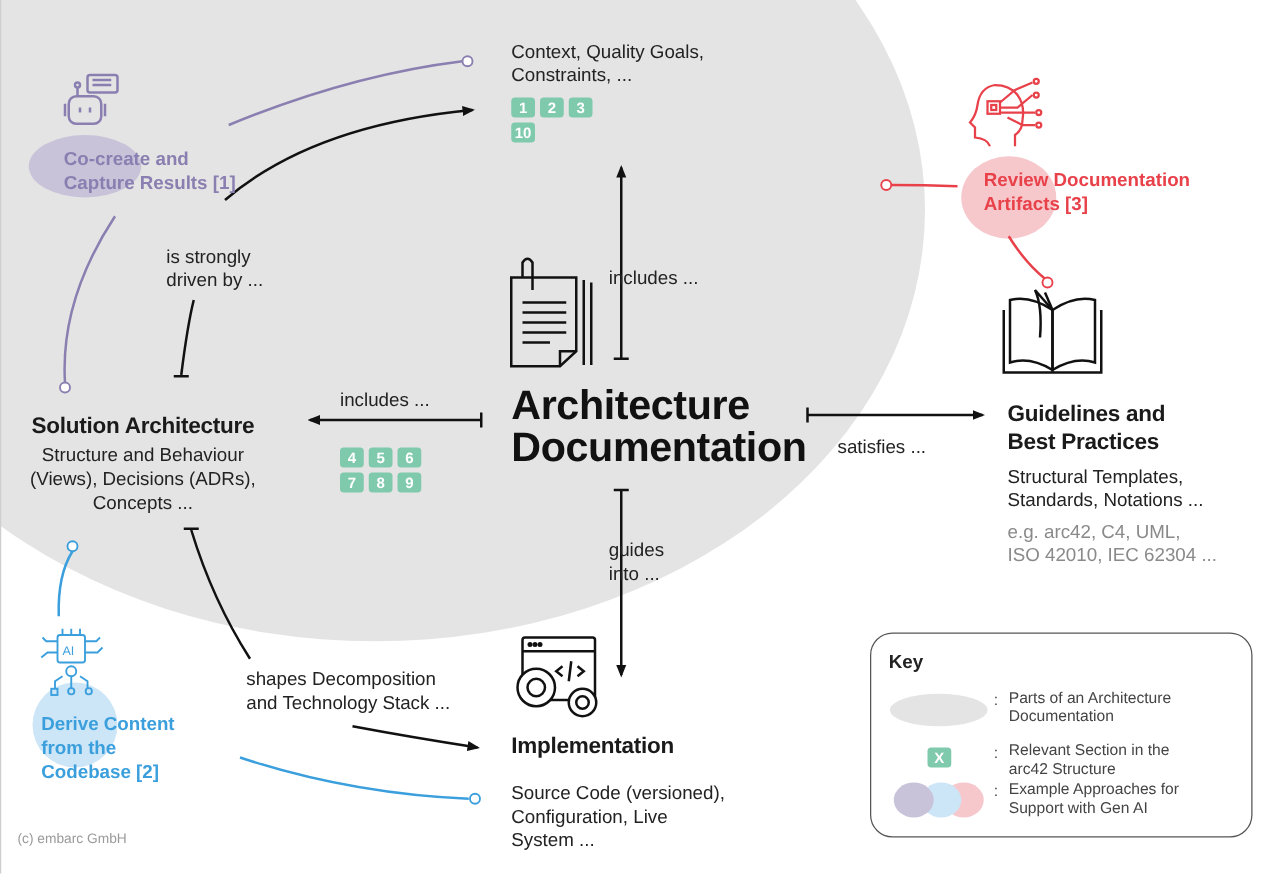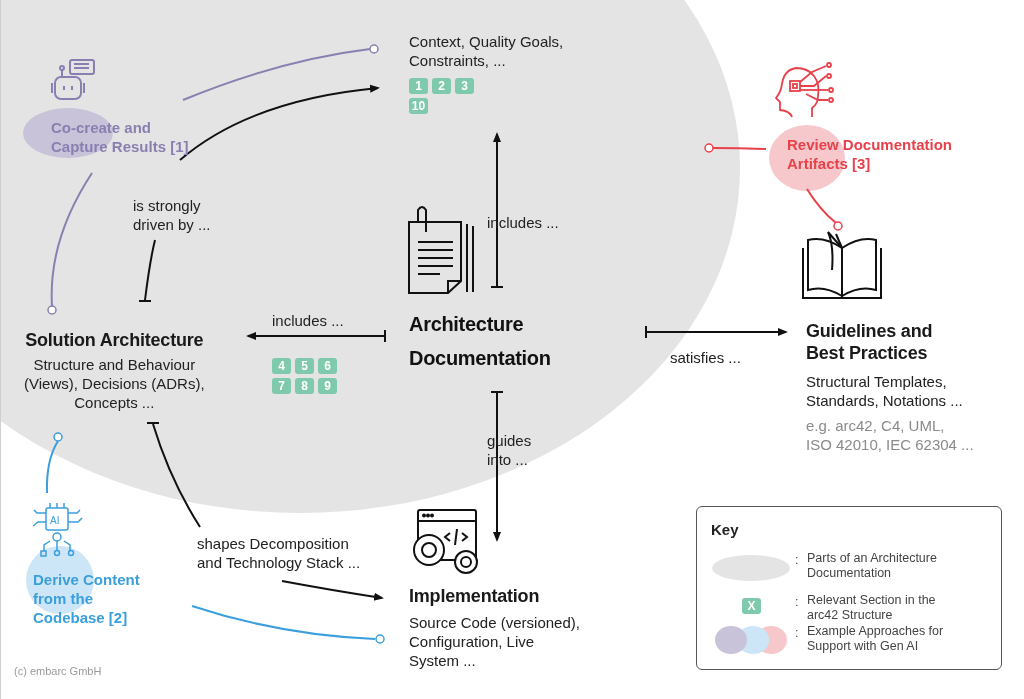--- a/index.html
+++ b/index.html
@@ -5,22 +5,22 @@
   html,body{margin:0;padding:0;}
   body{width:1024px;height:699px;position:relative;overflow:hidden;background:#ffffff;font-family:"DejaVu Sans Condensed","DejaVu Sans",sans-serif;color:#1a1a1a;}
   .abs{position:absolute;}
   svg.layer{position:absolute;left:0;top:0;}
   .h-bold{font-family:"Liberation Sans",sans-serif;font-weight:bold;font-size:18px;line-height:22px;color:#1a1a1a;letter-spacing:-0.2px;}
   .body-t{font-family:"Liberation Sans",sans-serif;font-size:15px;line-height:19px;color:#222;}
   .lbl{font-family:"Liberation Sans",sans-serif;font-size:15px;line-height:19px;color:#222;}
   .ai-t{font-family:"Liberation Sans",sans-serif;font-weight:bold;font-size:15px;line-height:19px;}
   .badges{display:flex;flex-wrap:wrap;gap:4px;}
   .badge{width:19px;height:16px;border-radius:3px;background:#7fc9ad;color:#fff;font-family:"Liberation Sans",sans-serif;font-weight:bold;font-size:12px;line-height:16px;text-align:center;}
-  .title-main{font-family:"Liberation Sans",sans-serif;font-weight:bold;font-size:20px;line-height:34px;color:#111;letter-spacing:-0.3px;}
-  .key{position:absolute;left:696px;top:506px;width:306px;height:164px;border:1.5px solid #555;border-radius:6px;box-sizing:border-box;}
+  .title-main{font-family:"Liberation Sans",sans-serif;font-weight:bold;font-size:33px;line-height:34px;color:#111;letter-spacing:-0.3px;}
+  .key{position:absolute;left:696px;top:506px;width:306px;height:164px;border:1.5px solid #555;border-radius:18px;box-sizing:border-box;}
   .key-title{position:absolute;left:14px;top:14px;font-family:"Liberation Sans",sans-serif;font-weight:bold;font-size:15px;color:#222;}
   .key-row{position:absolute;left:0;width:100%;}
   .key-sym{position:absolute;}
   .key-txt{position:absolute;left:110px;font-family:"Liberation Sans",sans-serif;font-size:12.5px;line-height:15px;color:#444;}
   .key-colon{position:absolute;left:98px;font-family:"Liberation Sans",sans-serif;font-size:12.5px;color:#444;}
 </style>
 </head>
 <body>
 
 <svg class="layer" width="1024" height="699" viewBox="0 0 1024 699">
@@ -199,21 +199,21 @@
     <div>Standards, Notations ...</div>
   </div>
   <div class="body-t" style="margin-top:6px;color:#8a8a8a;">
     <div>e.g. arc42, C4, UML,</div>
     <div>ISO 42010, IEC 62304 ...</div>
   </div>
 </div>
 
 <div class="abs" style="left:409px;top:585px;">
   <div class="h-bold">Implementation</div>
-  <div class="body-t" style="margin-top:6px;">
+  <div class="body-t" style="margin-top:18px;">
     <div>Source Code (versioned),</div>
     <div>Configuration, Live</div>
     <div>System ...</div>
   </div>
 </div>
 
 <div class="abs lbl" style="left:487px;top:213px;">includes ...</div>
 <div class="abs lbl" style="left:272px;top:311px;">includes ...</div>
 <div class="abs lbl" style="left:670px;top:348px;">satisfies ...</div>
 <div class="abs lbl" style="left:487px;top:431px;">

